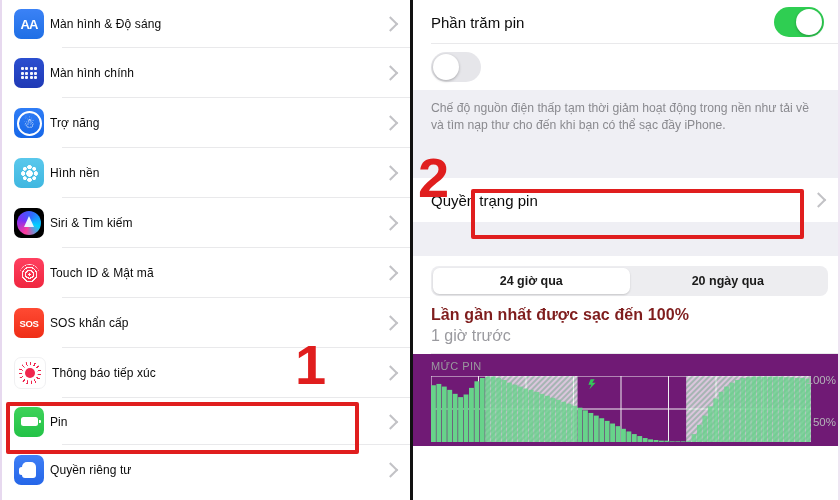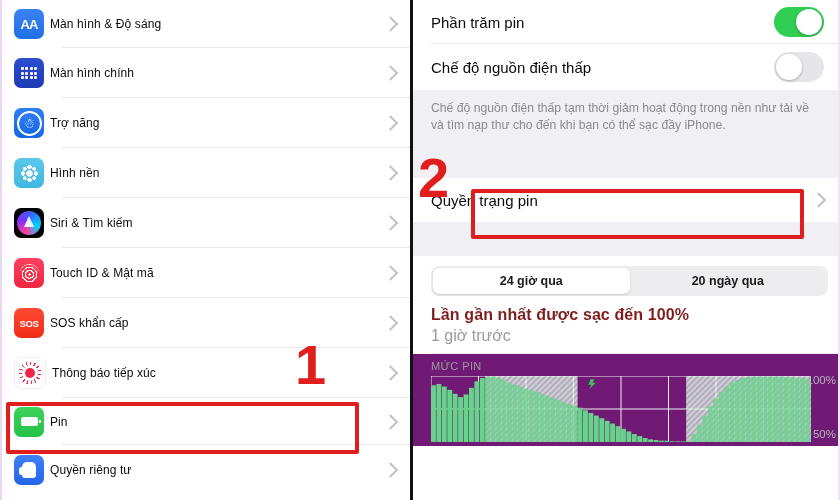--- a/index.html
+++ b/index.html
@@ -290,21 +290,20 @@
 
     <div class="rrow" style="height:44px;">
       <div class="rlbl">Phần trăm pin</div>
       <div class="toggle on">
           <div class="knob"></div>
         </div>
       <div class="rsep"></div>
     </div>
 
     <div class="rrow" style="height:46px;">
-      <div class="rlbl">Chế độ nguồn điện thấp</div>
       <div class="toggle off">
           <div class="knob"></div>
         </div>
     </div>
 
     <div class="note" style="height:60px;box-sizing:border-box;">Chế độ nguồn điện thấp tạm thời giảm hoạt động trong nền như tải về và tìm nạp thư cho đến khi bạn có thể sạc đầy iPhone.</div>
 
     <div class="spacer" style="height:28px;"></div>
 
     <div class="rrow" style="height:44px;">
@@ -415,21 +414,21 @@
             <rect x="342.00" y="0.66" width="4.88" height="65.34" fill="#67d38a" opacity="0.78"></rect>
             <rect x="347.43" y="0.66" width="4.88" height="65.34" fill="#67d38a" opacity="0.78"></rect>
             <rect x="352.86" y="1.32" width="4.88" height="64.68" fill="#67d38a" opacity="0.78"></rect>
             <rect x="358.29" y="1.32" width="4.88" height="64.68" fill="#67d38a" opacity="0.78"></rect>
             <rect x="363.71" y="1.98" width="4.88" height="64.02" fill="#67d38a" opacity="0.78"></rect>
             <rect x="369.14" y="1.98" width="4.88" height="64.02" fill="#67d38a" opacity="0.78"></rect>
             <rect x="374.57" y="2.64" width="4.88" height="63.36" fill="#67d38a" opacity="0.78"></rect>
             <path d="M 159.6 3.3000000000000043 l 4 0 l -2.4 3.4 l 3.4 0 l -6.2 6.6 l 2 -4.6 l -3 0 Z" fill="#34c759"></path>
           </svg>
         <div class="ylab" style="top:-2px;">100%</div>
-        <div class="ylab" style="top:52px;">50%</div>
+        <div class="ylab" style="top:40px;">50%</div>
       </div>
     </div>
 
     <div class="hl hl-health" style="left:58px;"></div>
   </div>
 </div>
 
 <div class="step step-2">2</div>
 
 </body></html>

